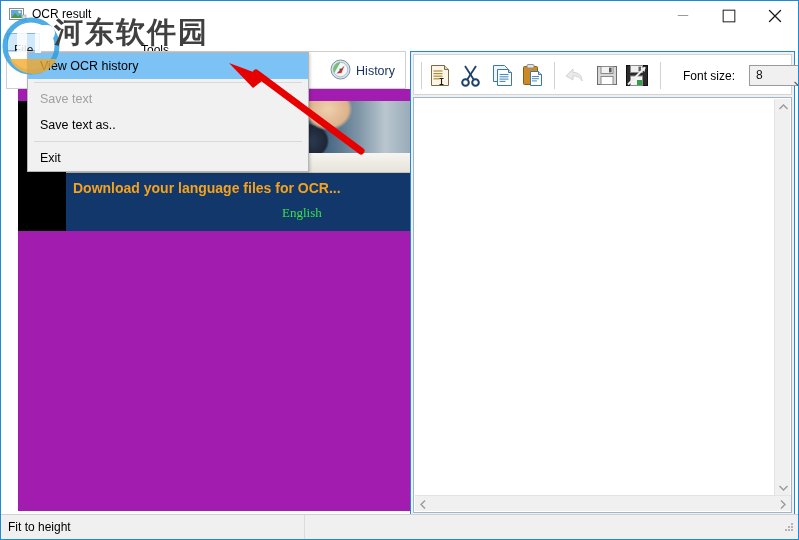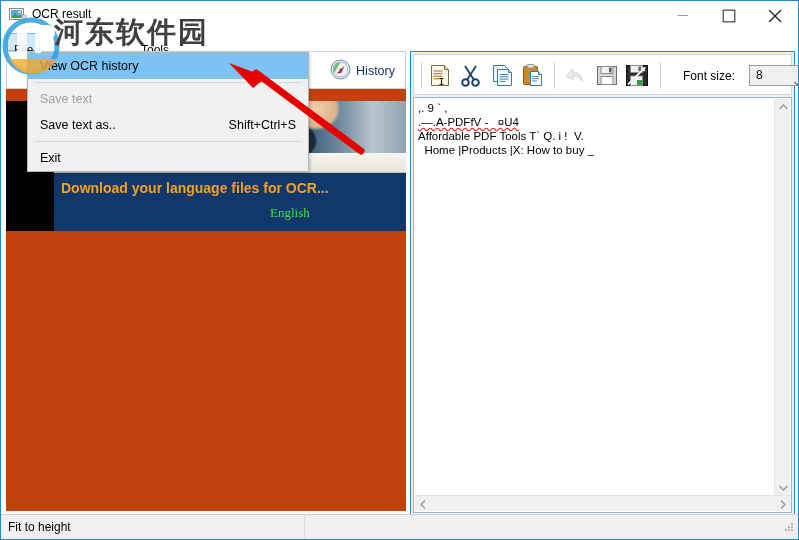--- a/index.html
+++ b/index.html
@@ -112,23 +112,23 @@
     position: absolute; right: 6px; top: 6px;
     height: 26px;
     display: flex; align-items: center; gap: 5px;
     padding: 0 4px;
     cursor: default;
   }
   .history-label {
     font-size: 12.5px; color: #16315f;
   }
   .image-canvas {
-    position: absolute; left: 0; top: 38px;
+    position: absolute; left: 12px; top: 38px;
     width: 400px; height: 422px;
-    background: #c2410c;
+    background: #a21caf;
     overflow: hidden;
     text-align: right;
   }
 
   
   .banner-wrap {
     position: absolute; left: 0; top: 12px;
     width: 400px; height: 130px;
     background: #000000;
     overflow: hidden;
@@ -547,24 +547,20 @@
         <span class="fs-value">8</span>
         <span class="fs-chevron">
           <svg width="9" height="6" viewBox="0 0 9 6">
               <path d="M0.5 0.8 L4.5 4.8 L8.5 0.8" fill="none" stroke="#5a5a5a" stroke-width="1.2"></path>
             </svg>
         </span>
       </div>
     </div>
 
     <div class="text-area">
-      <div class="ocr-text"><span>,. 9 ` ,</span>
-<span class="sq">.—.A-PDFfV -   ¤U4</span>
-<span>Affordable PDF Tools T` Q. i !  V.</span>
-<span>  Home |Products |X: How to buy _</span></div>
 
       <div class="vscroll">
         <div class="sc-arrow" style="left:0;top:0">
           <svg width="9" height="6" viewBox="0 0 9 6">
               <path d="M0.5 5 L4.5 1 L8.5 5" fill="none" stroke="#9a9a9a" stroke-width="1.4"></path>
             </svg>
         </div>
         <div class="sc-arrow" style="left:0;bottom:0">
           <svg width="9" height="6" viewBox="0 0 9 6">
               <path d="M0.5 1 L4.5 5 L8.5 1" fill="none" stroke="#9a9a9a" stroke-width="1.4"></path>
@@ -590,21 +586,20 @@
   <div class="dropdown">
     <div class="dd-item highlight">
       <span>View OCR history</span>
     </div>
     <div class="dd-sep"></div>
     <div class="dd-item disabled">
       <span>Save text</span>
     </div>
     <div class="dd-item">
       <span>Save text as..</span>
-      <span class="dd-shortcut">Shift+Ctrl+S</span>
     </div>
     <div class="dd-sep"></div>
     <div class="dd-item">
       <span>Exit</span>
     </div>
   </div>
 
   <div class="statusbar">
     <div class="status-cell1">Fit to height</div>
     <span class="grip">

